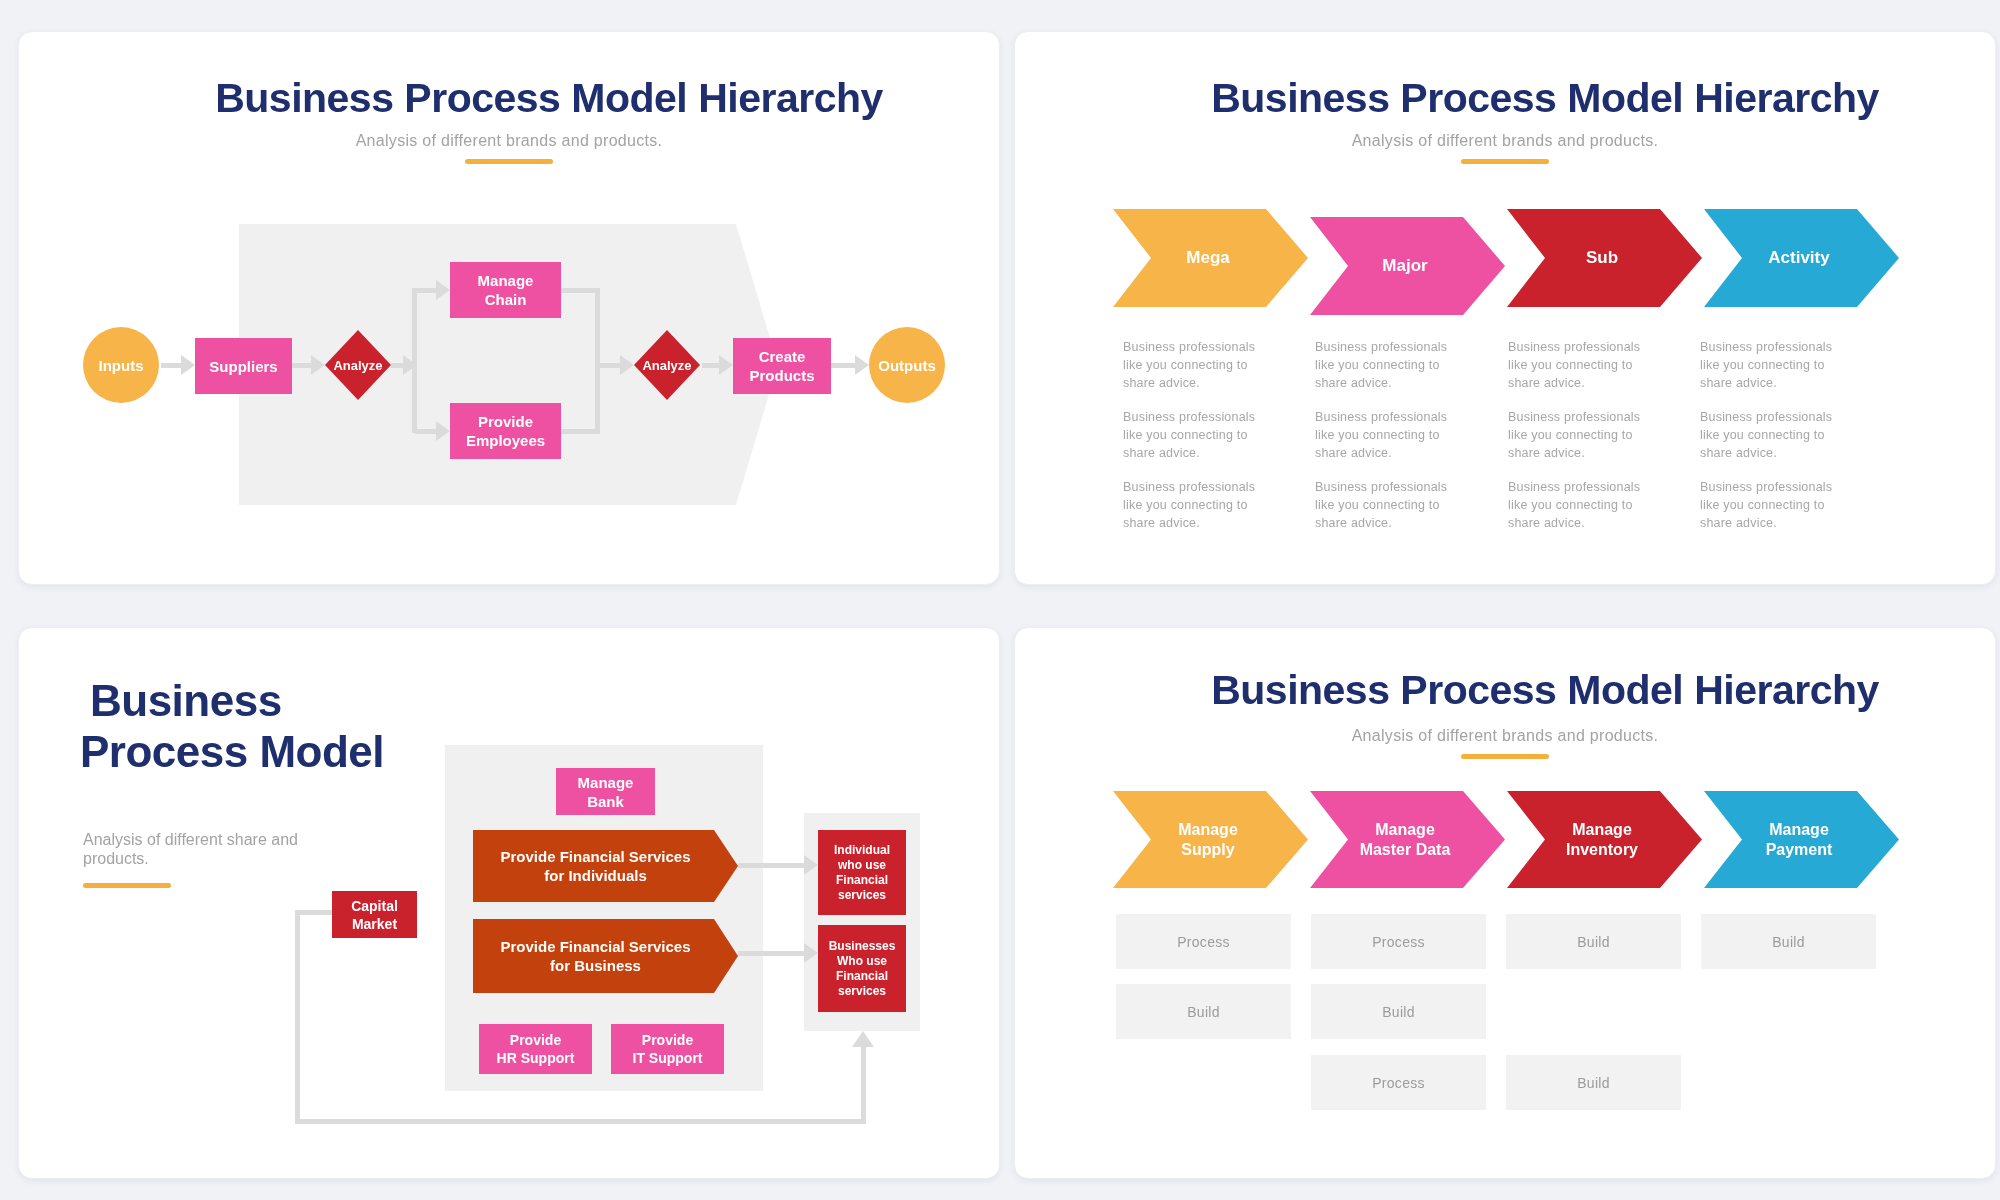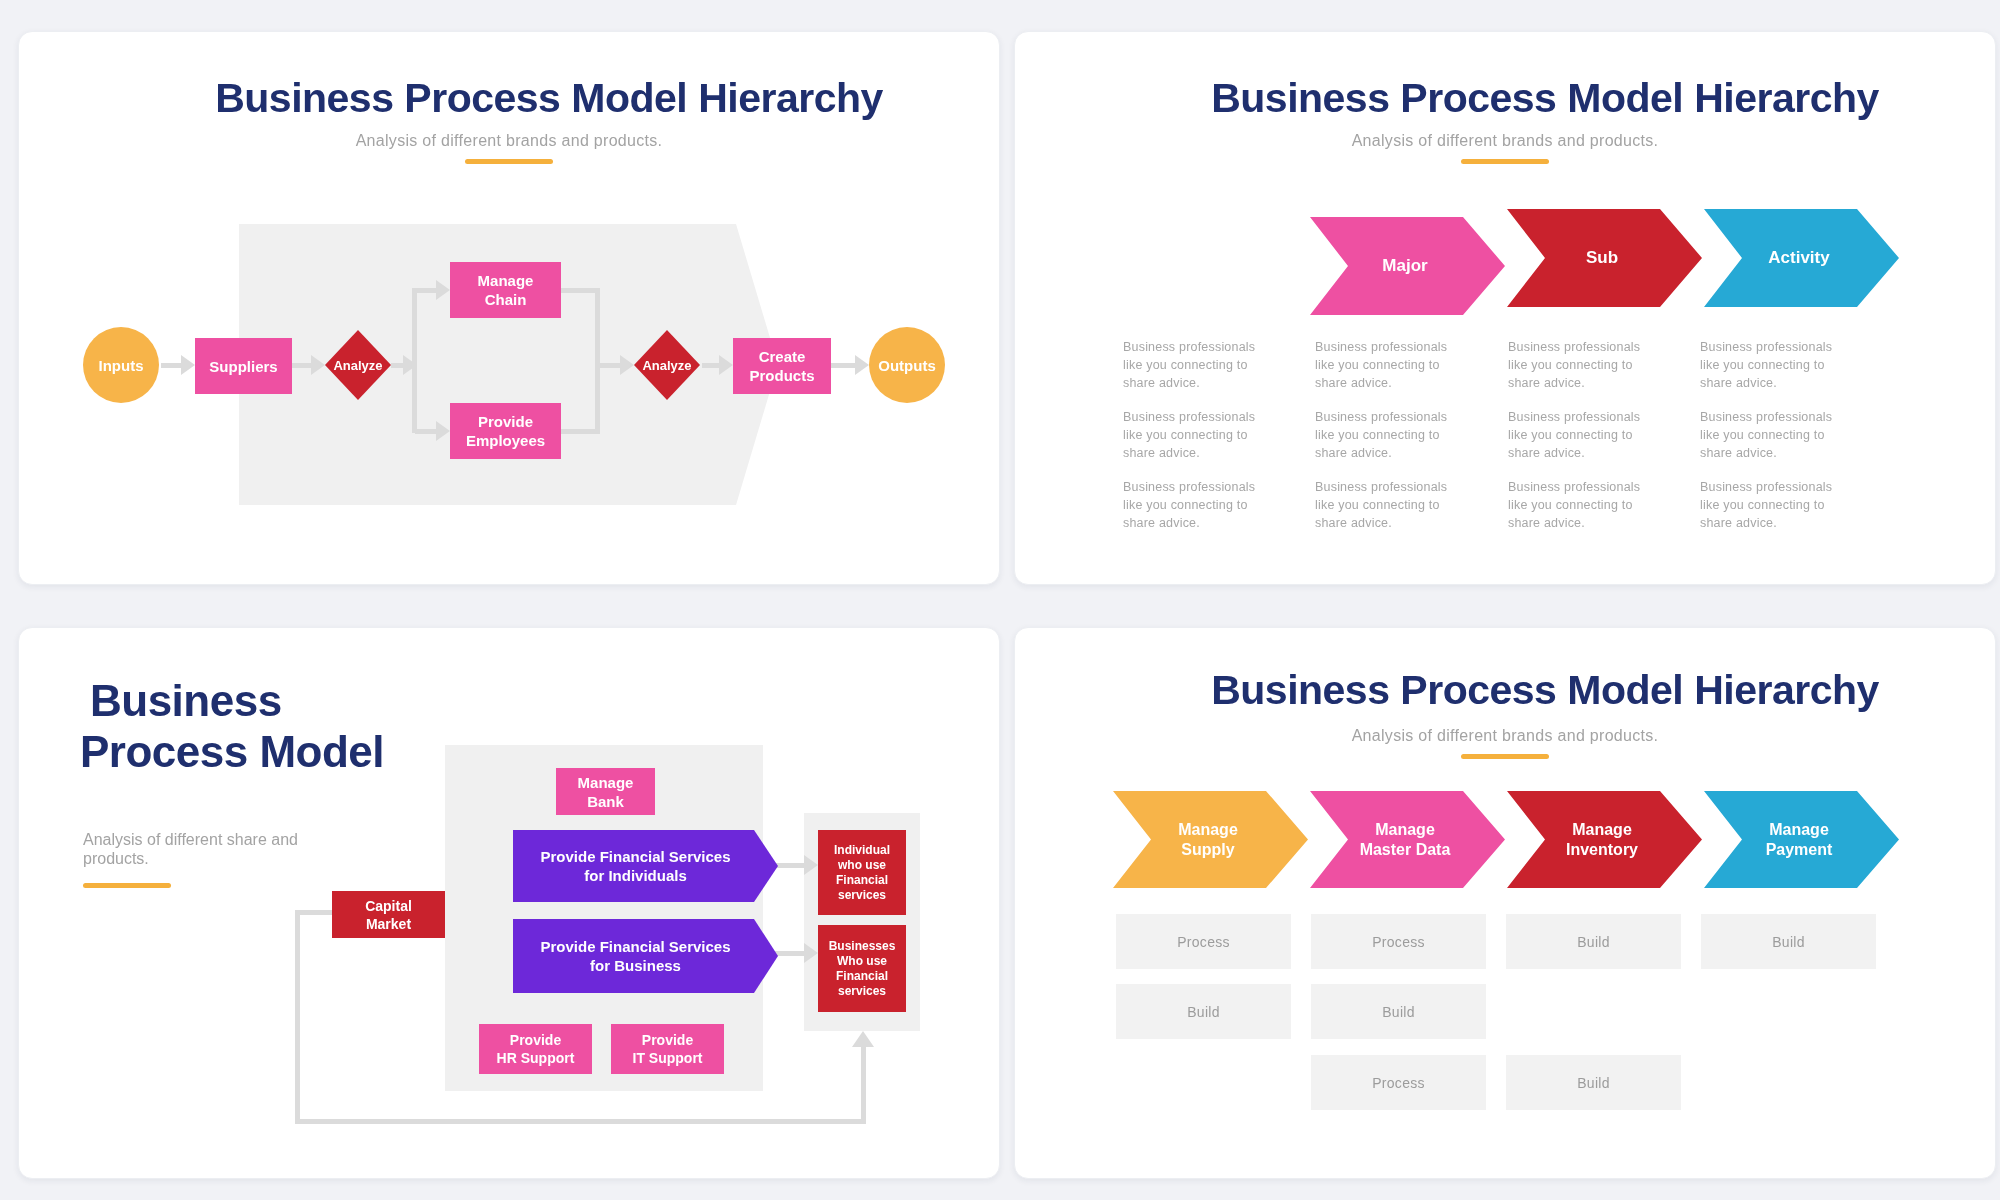--- a/index.html
+++ b/index.html
@@ -25,21 +25,21 @@
   .uline{position:absolute;height:5px;border-radius:3px;background:#f5b03c;width:88px;}
   .shape{
     position:absolute;display:flex;align-items:center;justify-content:center;
     color:#ffffff;font-weight:bold;text-align:center;box-sizing:border-box;
     white-space:pre-line;
   }
   .pink{background:#ee50a2;}
   .red{background:#c9222d;}
   .orange{background:#f7b449;}
   .cyan{background:#26a9d5;}
-  .lorange{background:#6d28d9;margin-left:40px;}
+  .lorange{background:#c2410c;}
   .graybg{position:absolute;background:#f0f0f0;}
   .circle{border-radius:50%;font-size:15px;}
   .diamond{clip-path:polygon(50% 0,100% 50%,50% 100%,0 50%);font-size:13px;}
   .chev{
     position:absolute;width:195px;display:flex;align-items:center;justify-content:center;
     color:#fff;font-weight:bold;text-align:center;box-sizing:border-box;
     padding:0 50px 0 45px;white-space:pre-line;
     clip-path:polygon(0 0,153px 0,100% 50%,153px 100%,0 100%,38px 50%);
   }
   .pent{clip-path:polygon(0 0,241px 0,100% 50%,241px 100%,0 100%);}
@@ -99,20 +99,21 @@
   <div class="shape pink" style="left:714px;top:306px;width:98px;height:56px;font-size:15px;line-height:19px;">Create
 Products</div>
   <div class="shape orange circle" style="left:850px;top:295px;width:76px;height:76px;">Outputs</div>
 </div>
 
 <div class="card" style="left:1014px;top:31px;width:980px;height:552px;">
   <div class="ttl" style="top:44px;">Business Process Model Hierarchy</div>
   <div class="sub" style="top:100px;">Analysis of different brands and products.</div>
   <div class="uline" style="left:446px;top:127px;"></div>
 
+  <div class="chev orange" style="left:98px;top:177px;height:98px;font-size:17px;">Mega</div>
   <div class="chev pink" style="left:295px;top:185px;height:98px;font-size:17px;">Major</div>
   <div class="chev red" style="left:492px;top:177px;height:98px;font-size:17px;">Sub</div>
   <div class="chev cyan" style="left:689px;top:177px;height:98px;font-size:17px;">Activity</div>
 
   <div class="col-par" style="left:108px;top:306px;">
     <p>Business professionals like you connecting to share advice.</p>
     <p>Business professionals like you connecting to share advice.</p>
     <p>Business professionals like you connecting to share advice.</p>
   </div>
   <div class="col-par" style="left:300px;top:306px;">
@@ -152,21 +153,21 @@
   <div class="ah-r" style="left:785px;top:227px;"></div>
   <div class="hline" style="left:719px;top:322.5px;width:68px;"></div>
   <div class="ah-r" style="left:785px;top:315px;"></div>
 
   <div class="shape pink" style="left:537px;top:140px;width:99px;height:47px;font-size:15px;line-height:19px;">Manage
 Bank</div>
   <div class="shape lorange pent" style="left:454px;top:202px;width:265px;height:72px;font-size:15px;line-height:19px;padding:0 45px 0 25px;">Provide Financial Services
 for Individuals</div>
   <div class="shape lorange pent" style="left:454px;top:291px;width:265px;height:74px;font-size:15px;line-height:19px;padding:0 45px 0 25px;">Provide Financial Services
 for Business</div>
-  <div class="shape red" style="left:313px;top:263px;width:113px;height:47px;font-size:14px;line-height:18px;">Capital
+  <div class="shape red" style="left:313px;top:263px;width:85px;height:47px;font-size:14px;line-height:18px;">Capital
 Market</div>
   <div class="shape pink" style="left:460px;top:396px;width:113px;height:50px;font-size:14px;line-height:18px;">Provide
 HR Support</div>
   <div class="shape pink" style="left:592px;top:396px;width:113px;height:50px;font-size:14px;line-height:18px;">Provide
 IT Support</div>
   <div class="shape red" style="left:799px;top:202px;width:88px;height:85px;font-size:12px;line-height:15px;">Individual
 who use
 Financial
 services</div>
   <div class="shape red" style="left:799px;top:297px;width:88px;height:87px;font-size:12px;line-height:15px;">Businesses

